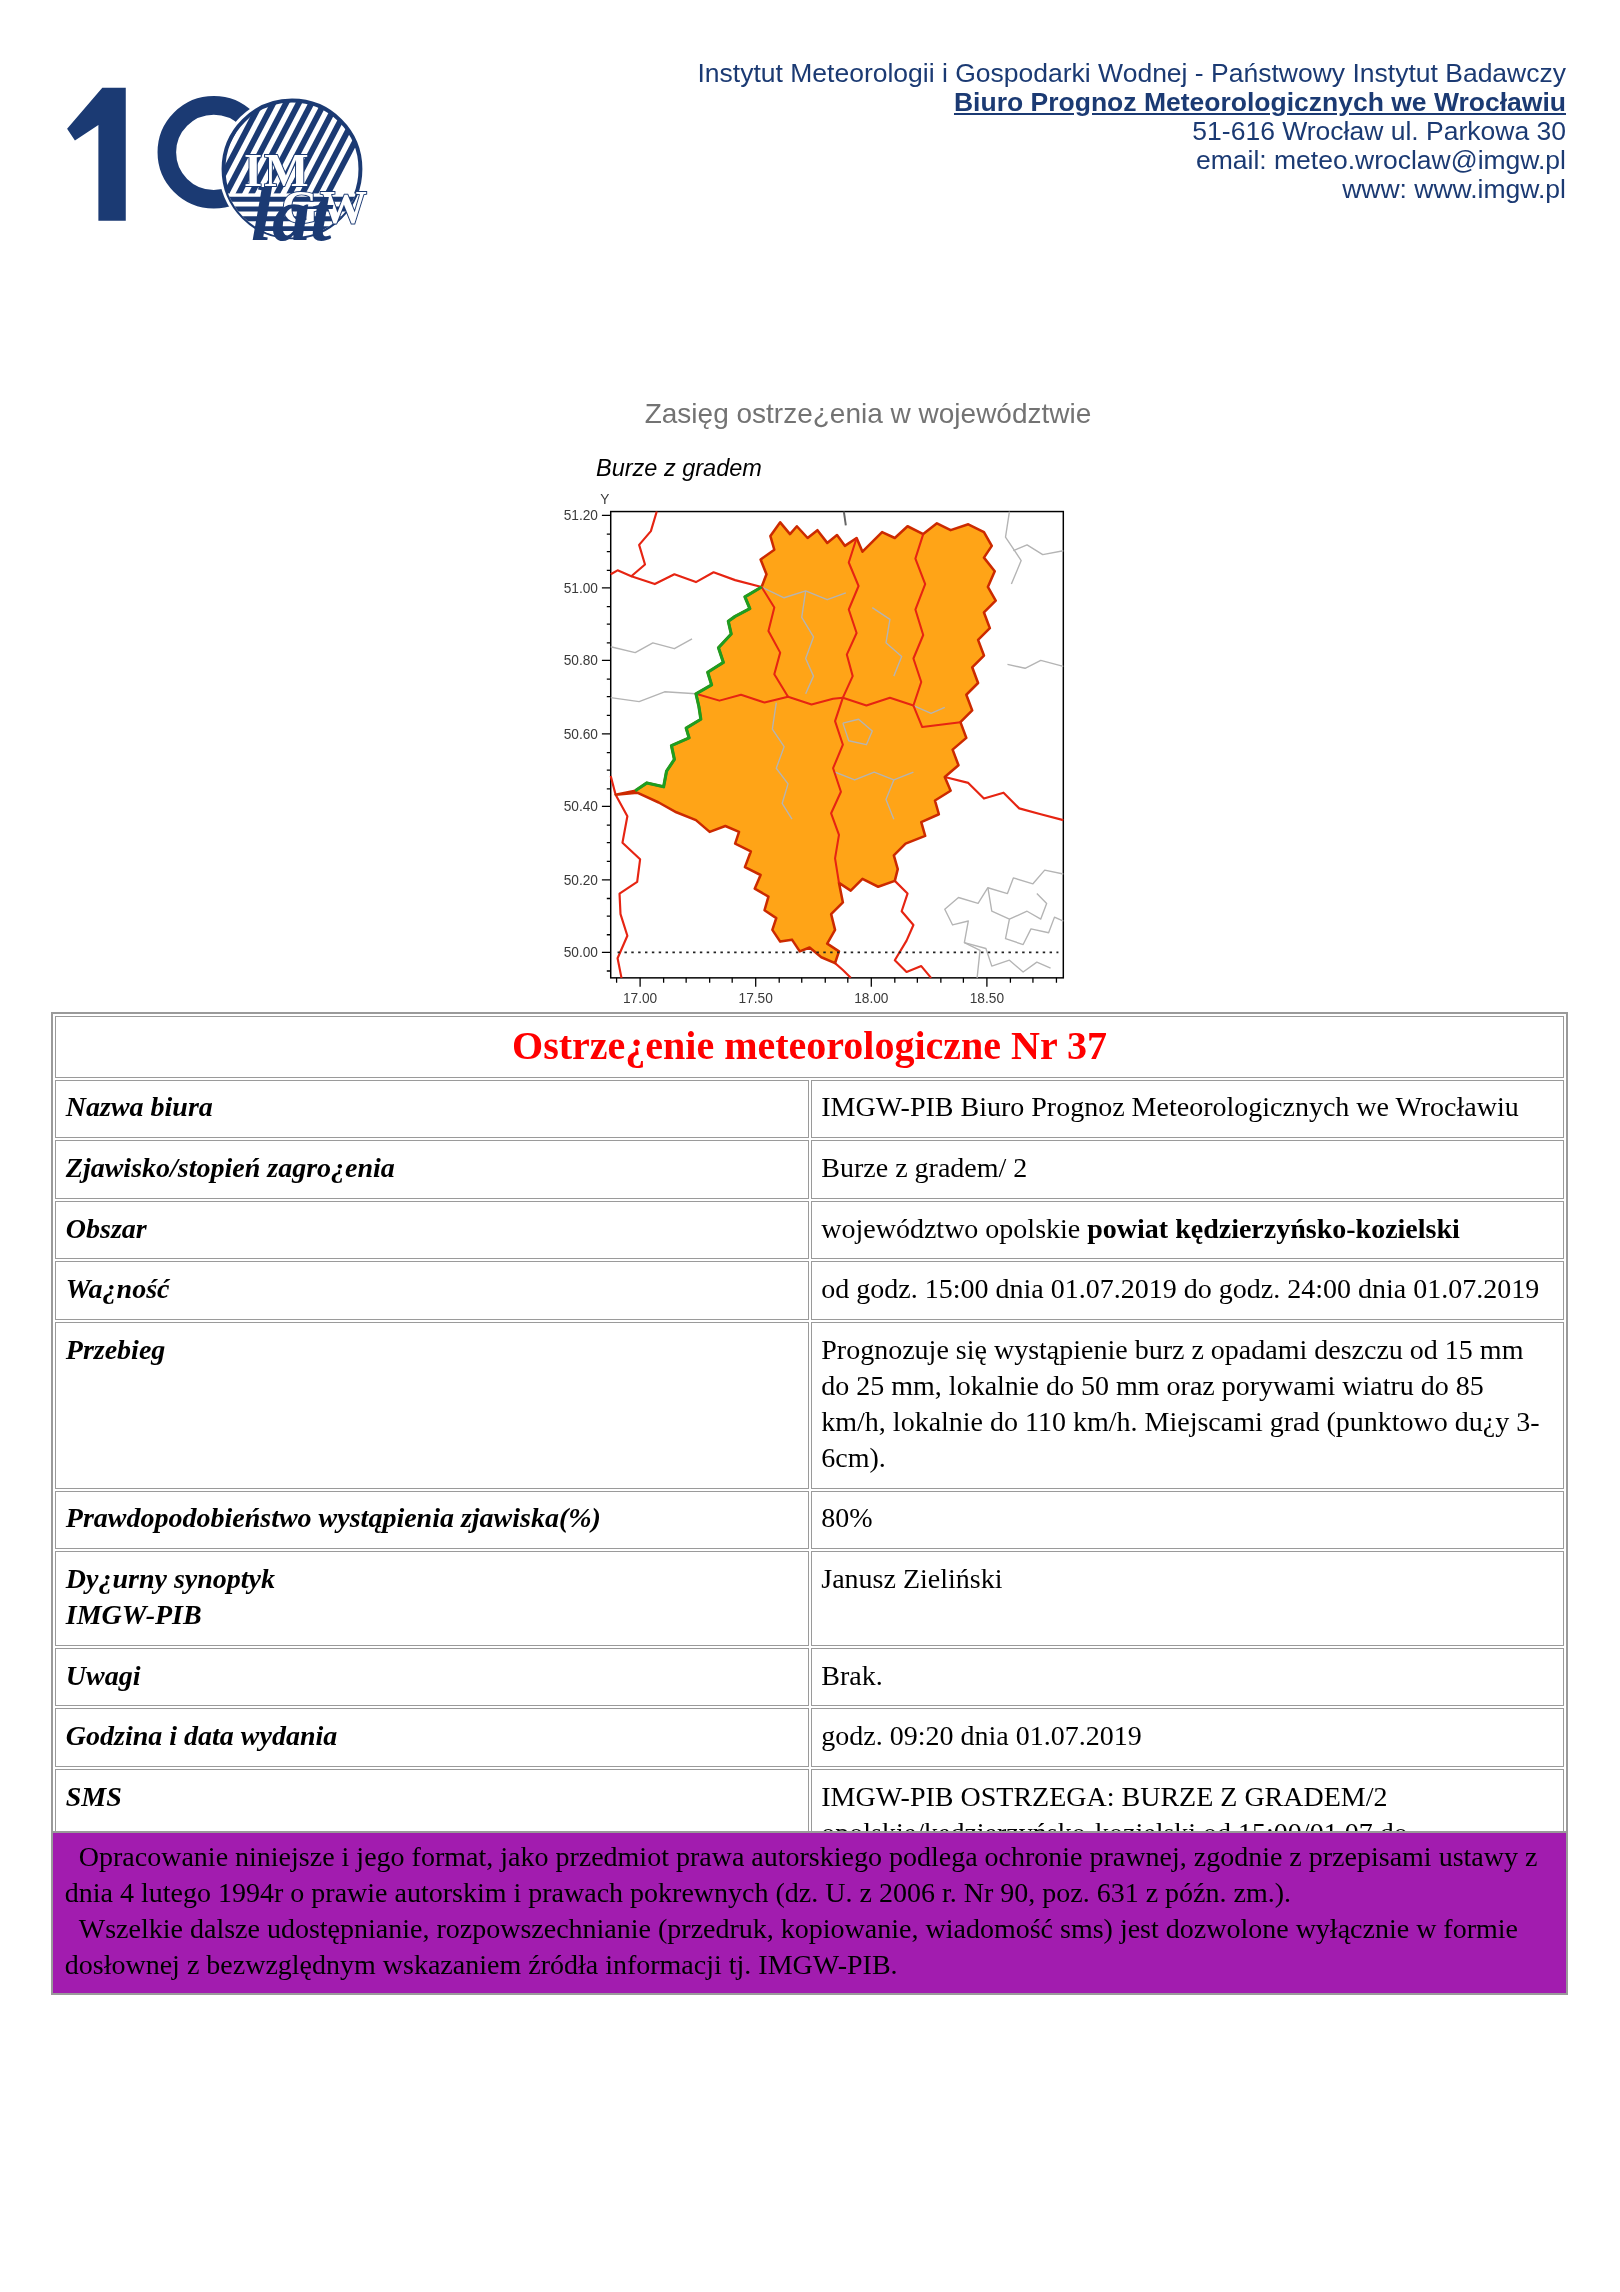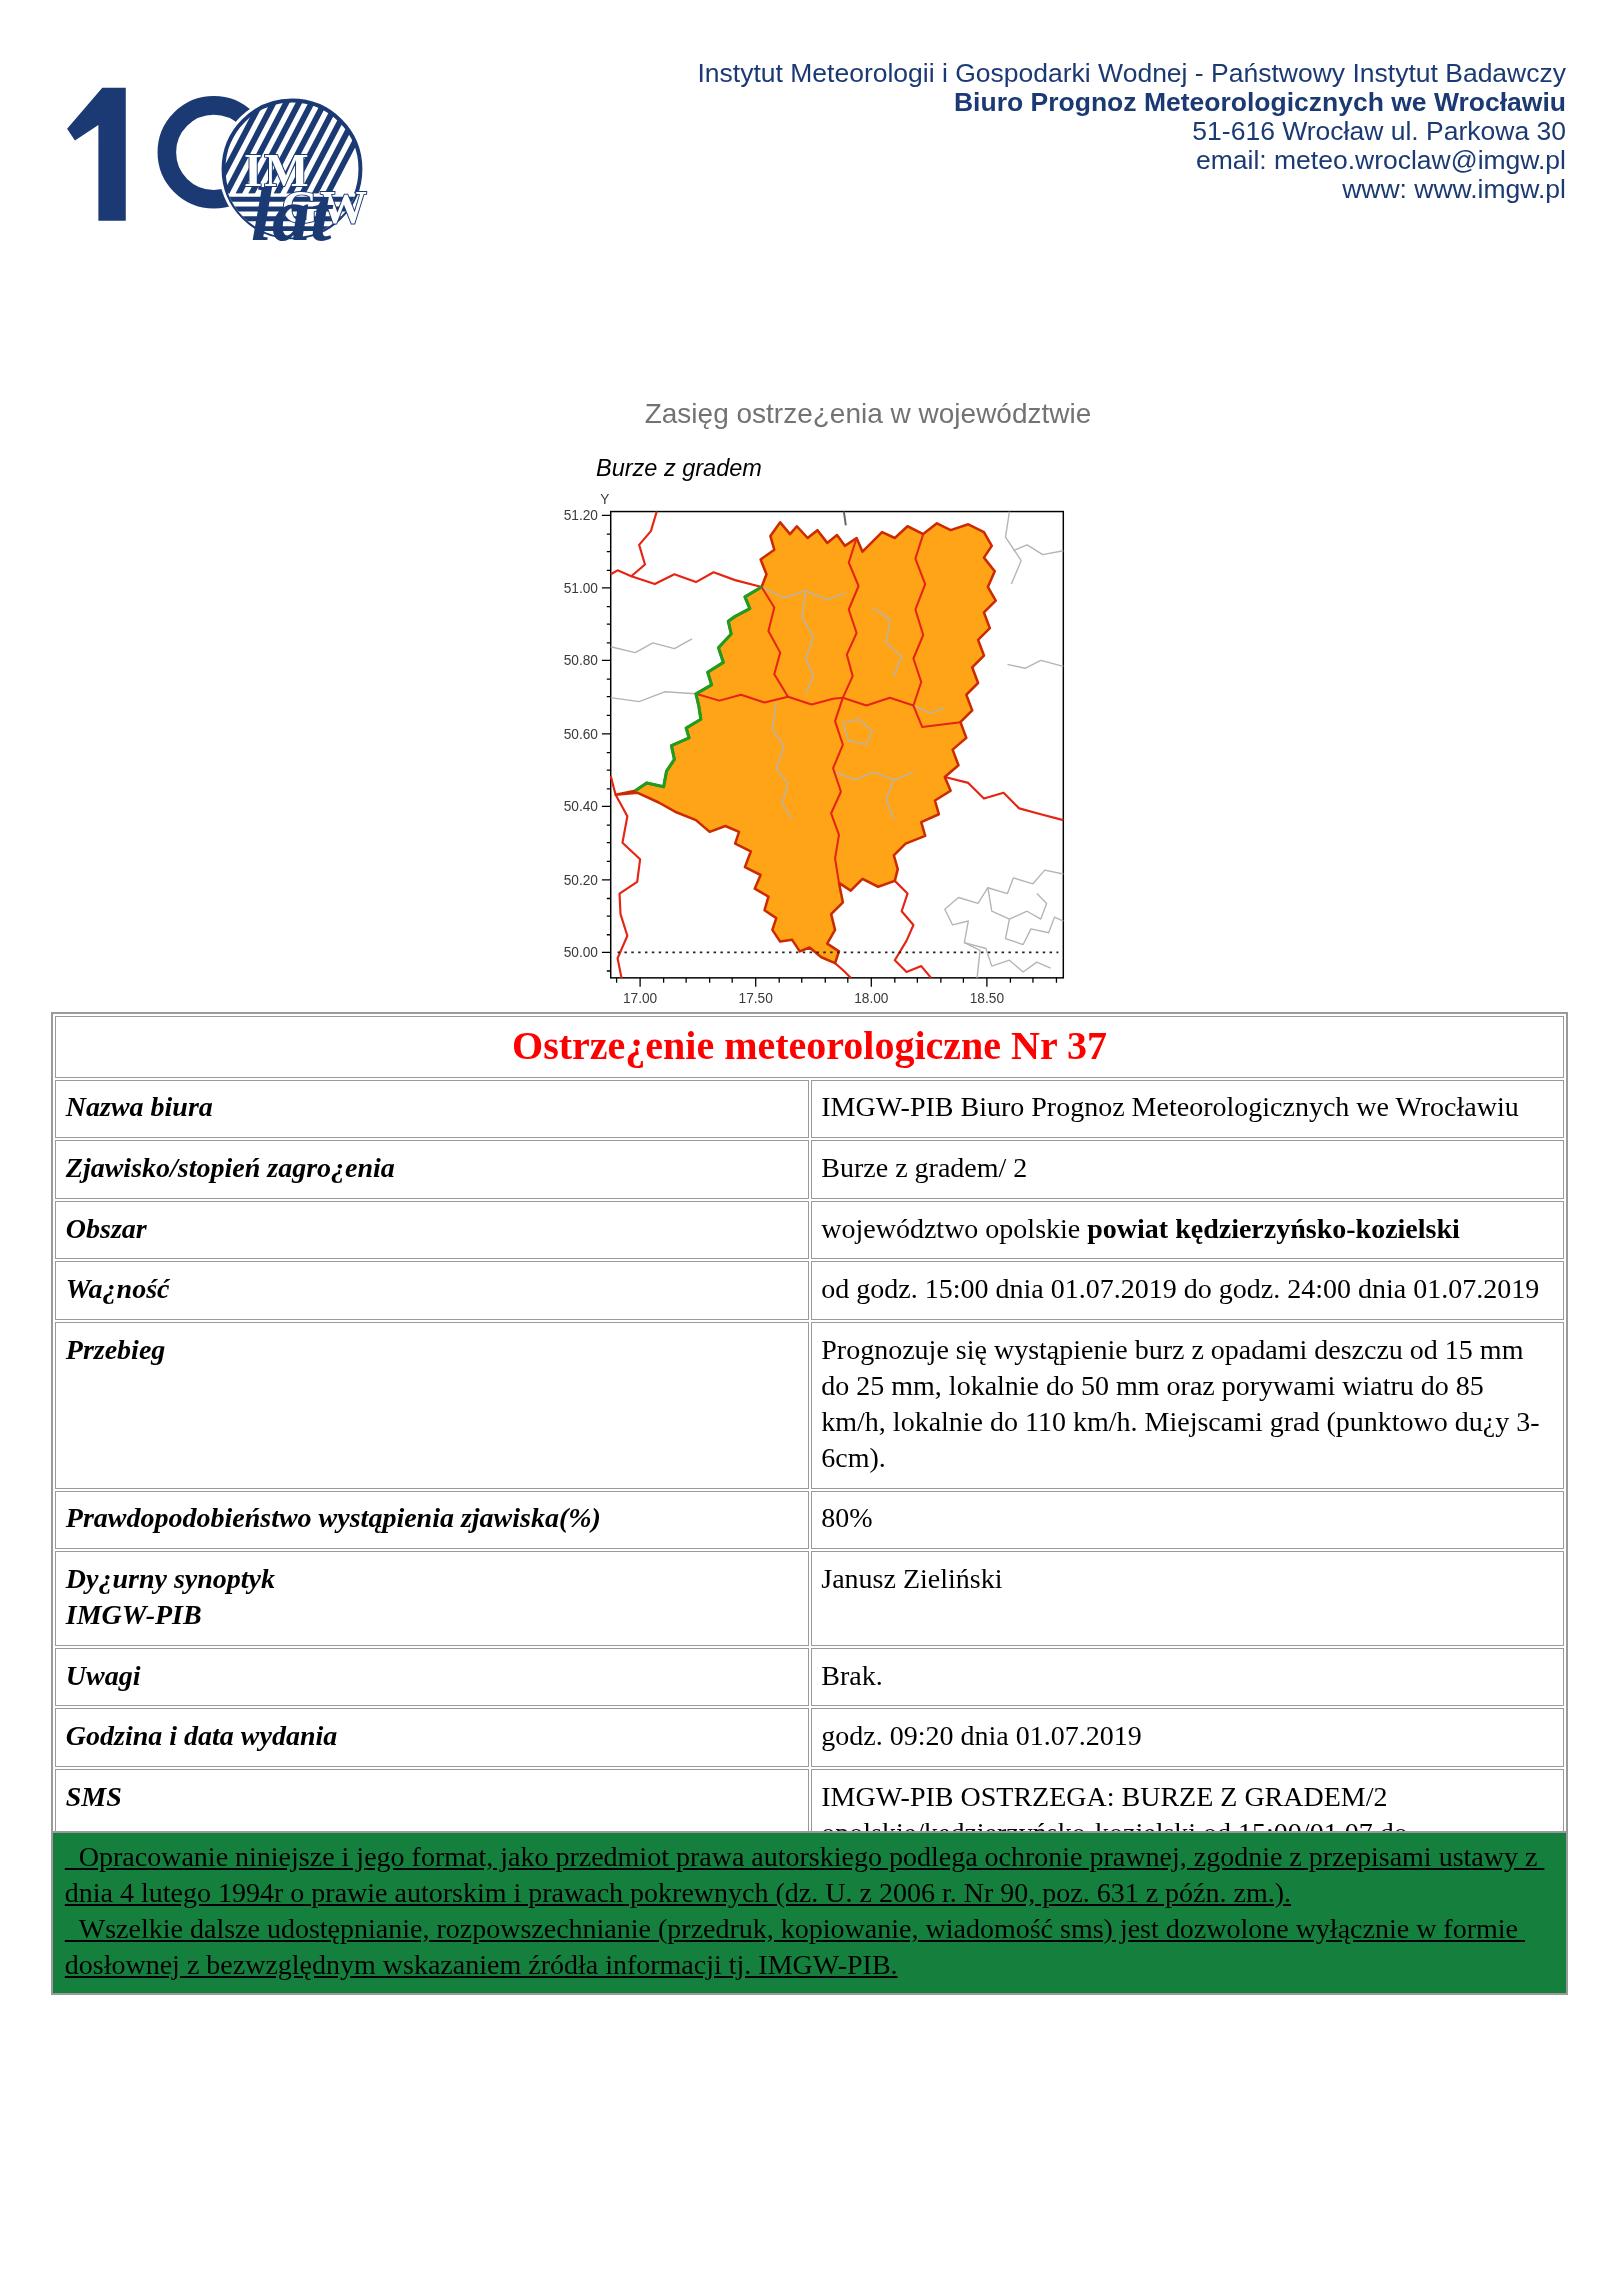--- a/index.html
+++ b/index.html
@@ -14,21 +14,21 @@
   }
   *{box-sizing:border-box}
   html,body{margin:0;padding:0;background:#ffffff;}
   body{width:1620px;height:2293px;font-family:"Liberation Sans",sans-serif;}
   .page{position:relative;width:1620px;height:2293px;background:#fff;overflow:hidden;}
 
   
   .logo{position:absolute;left:59px;top:78px;width:333px;height:176px;}
   .header-info{position:absolute;top:59px;right:54px;text-align:right;
     color:var(--navy);font-size:26.5px;line-height:29px;}
-  .header-info .bold{font-weight:bold;}
+  .header-info .bold{font-weight:bold;text-decoration:underline;}
 
   
   .section-title{position:absolute;top:398px;left:0;width:100%;padding-left:116px;
     text-align:center;font-size:28px;color:#737373;}
   .map-block{position:absolute;left:549px;top:455px;width:529px;}
   .map-title{width:482px;padding-left:47px;text-align:left;font-size:23.5px;height:35px;color:#000;font-style:italic;}
 
   
   svg.map text{font-family:"Liberation Sans",sans-serif;font-size:14px;fill:#3a3a3a;}
   .plot-frame{fill:#fff;stroke:#000;stroke-width:1.5;}
@@ -48,23 +48,23 @@
   table.warn td{border:1px solid var(--tbl-border);padding:8.8px 9.8px 11.8px 9.8px;
     line-height:36px;vertical-align:top;background:#fff;}
   td.lbl{width:416px;font-weight:bold;font-style:italic;}
   td.val span{white-space:pre-wrap;}
   tr.row-title td{text-align:center;font-weight:bold;font-size:40px;line-height:39px;
     color:var(--title-red);}
   .blk{display:block;}
 
   
   .footer-box{position:absolute;left:51px;top:1831px;width:1517px;
-    border:2px solid var(--tbl-border);background:#15803d;
+    border:2px solid var(--tbl-border);background:#a21caf;
     font-family:"Liberation Serif",serif;font-size:28px;line-height:36px;
-    padding:5.9px 11.8px 9.8px 11.8px;color:#000;text-decoration:underline;}
+    padding:5.9px 11.8px 9.8px 11.8px;color:#000;}
   .footer-box p{margin:0;white-space:pre-wrap;}
 
   
   .logo .navy{fill:var(--navy);}
   .logo .navyline{stroke:var(--navy);fill:none;}
   .logo text{font-family:"Liberation Serif",serif;}
 </style>
 </head>
 <body>
 

